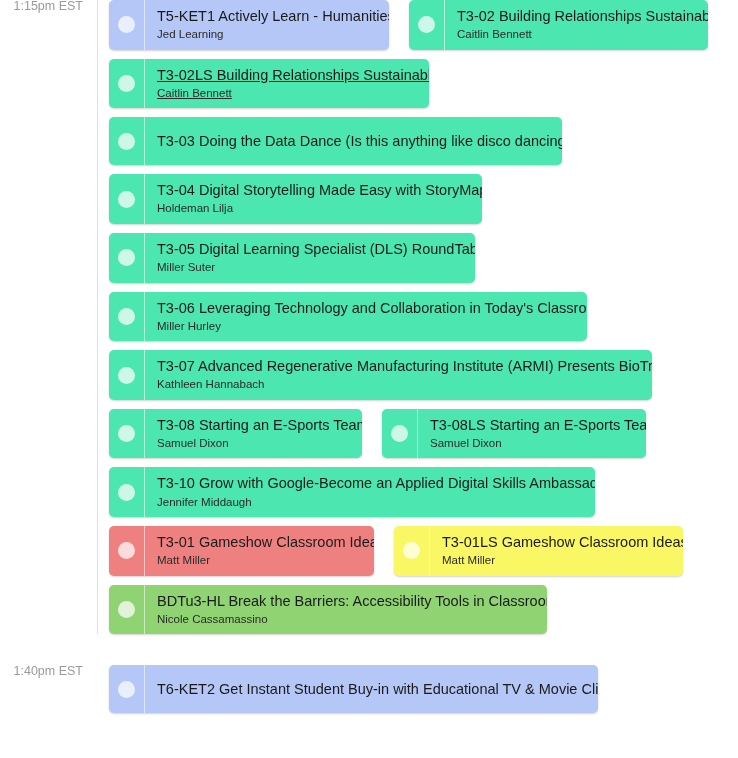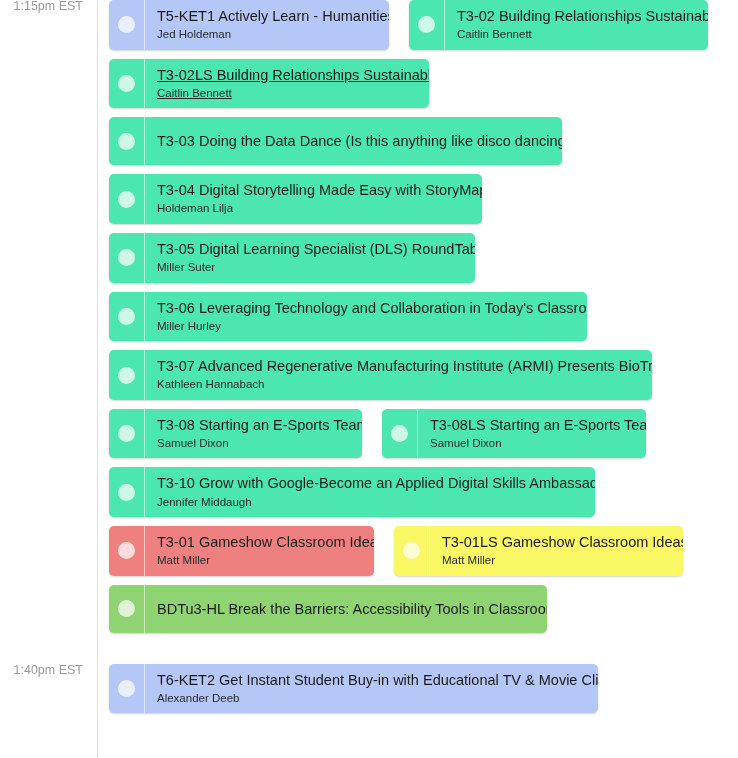--- a/index.html
+++ b/index.html
@@ -11,21 +11,21 @@
     width: 738px;
     height: 758px;
     overflow: hidden;
     font-family: "Liberation Sans", sans-serif;
     -webkit-font-smoothing: antialiased;
   }
 
   #schedule {
     position: relative;
     width: 738px;
-    height: 758px;
+    height: 634px;
     box-sizing: border-box;
   }
 
   
   .gutter-rule {
     position: absolute;
     left: 97px;
     top: 0;
     bottom: 0;
     width: 1px;
@@ -131,21 +131,21 @@
       <div class="slot">
         <div class="slot-time">1:15pm EST</div>
         <div class="slot-rows">
           <div class="row">
             <div class="card" style="background: rgb(181, 199, 247); width: 280px;">
               <div class="card-dot-col">
                 <span class="dot"></span>
               </div>
               <div class="card-body">
                 <div class="card-title">T5-KET1 Actively Learn - Humanities</div>
-                <div class="card-presenter">Jed Holdeman</div>
+                <div class="card-presenter">Jed Learning</div>
               </div>
             </div>
             <div class="card" style="background: rgb(76, 230, 176); width: 299px;">
               <div class="card-dot-col">
                 <span class="dot"></span>
               </div>
               <div class="card-body">
                 <div class="card-title">T3-02 Building Relationships Sustainably</div>
                 <div class="card-presenter">Caitlin Bennett</div>
               </div>
@@ -267,36 +267,36 @@
               </div>
             </div>
           </div>
           <div class="row">
             <div class="card" style="background: rgb(143, 211, 114); width: 438px;">
               <div class="card-dot-col">
                 <span class="dot"></span>
               </div>
               <div class="card-body">
                 <div class="card-title">BDTu3-HL Break the Barriers: Accessibility Tools in Classroom</div>
+                <div class="card-presenter">Nicole Cassamassino</div>
               </div>
             </div>
           </div>
         </div>
       </div>
       <div class="slot-gap"></div>
       <div class="slot">
         <div class="slot-time">1:40pm EST</div>
         <div class="slot-rows">
           <div class="row">
             <div class="card" style="background: rgb(181, 199, 247); width: 489px;">
               <div class="card-dot-col">
                 <span class="dot"></span>
               </div>
               <div class="card-body">
                 <div class="card-title">T6-KET2 Get Instant Student Buy-in with Educational TV &amp; Movie Clips</div>
-                <div class="card-presenter">Alexander Deeb</div>
               </div>
             </div>
           </div>
         </div>
       </div>
     </div>
 </div>
 
 </body></html>

